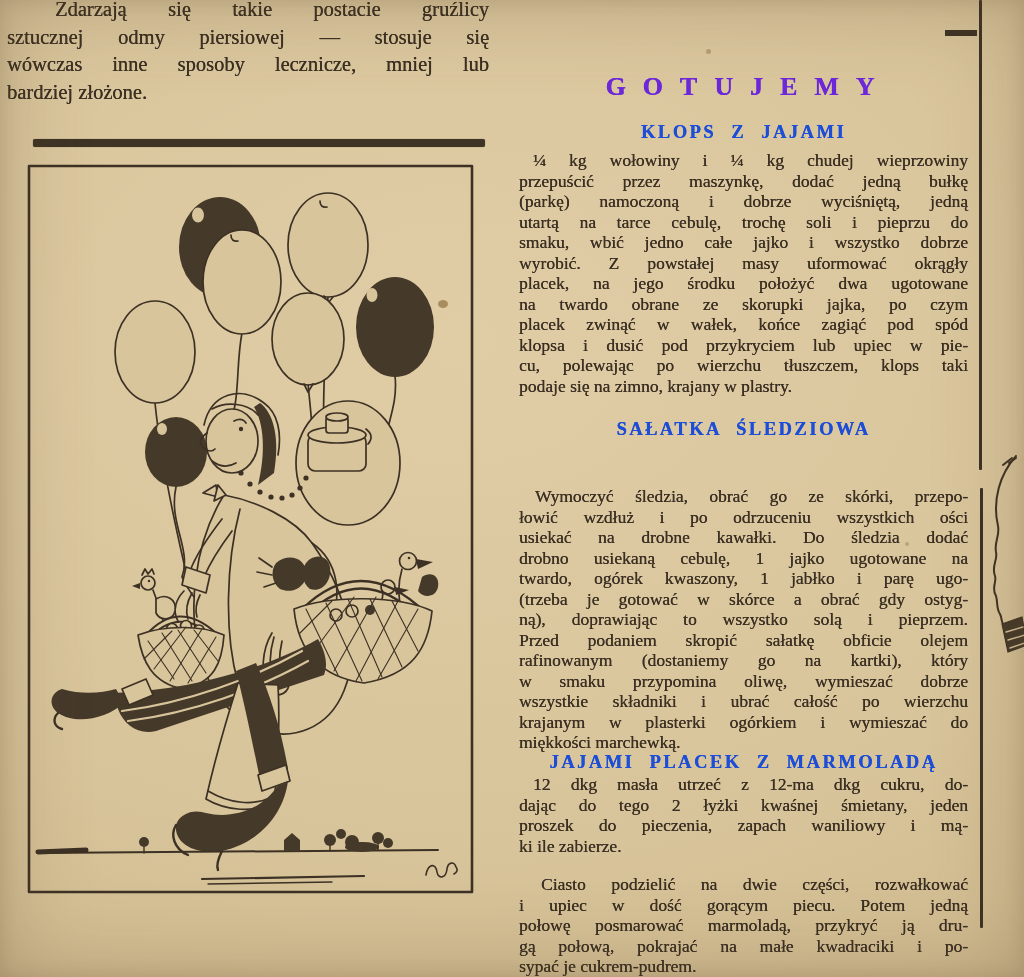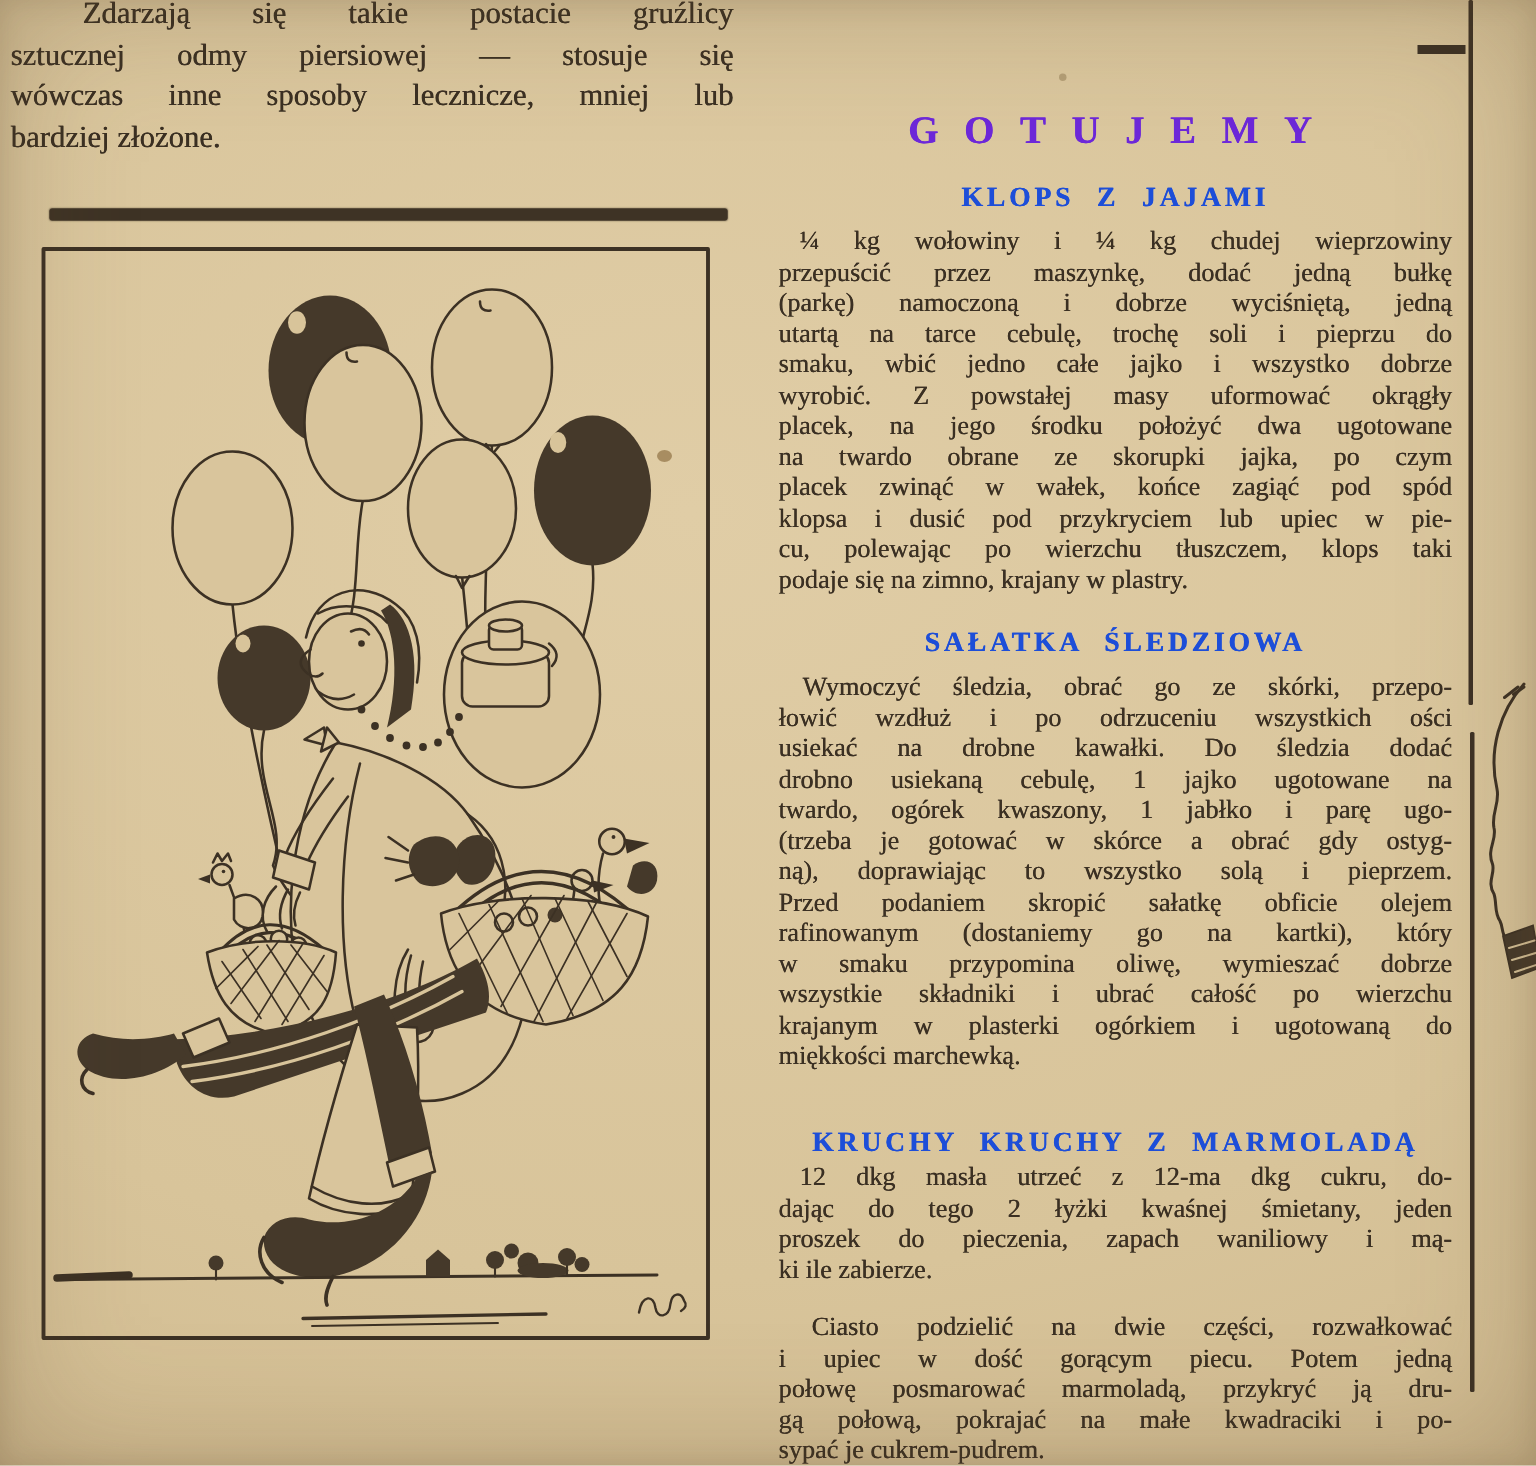--- a/index.html
+++ b/index.html
@@ -244,35 +244,35 @@
       <div class="jline">wyrobić. Z powstałej masy uformować okrągły</div>
       <div class="jline">placek, na jego środku położyć dwa ugotowane</div>
       <div class="jline">na twardo obrane ze skorupki jajka, po czym</div>
       <div class="jline">placek zwinąć w wałek, końce zagiąć pod spód</div>
       <div class="jline">klopsa i dusić pod przykryciem lub upiec w pie-</div>
       <div class="jline">cu, polewając po wierzchu tłuszczem, klops taki</div>
       <div class="jline lastline">podaje się na zimno, krajany w plastry.</div>
     </div>
     <div class="rhead" style="top: 419px;">SAŁATKA ŚLEDZIOWA</div>
     <div class="rpara" style="top: 447px;">
-      <div class="jline" style="text-indent: 16px;">Wymoczyć śledzia, obrać go ze skórki, przepo-</div>
+      <div class="jline" style="text-indent: 16px; margin-top: 39px;">Wymoczyć śledzia, obrać go ze skórki, przepo-</div>
       <div class="jline">łowić wzdłuż i po odrzuceniu wszystkich ości</div>
       <div class="jline">usiekać na drobne kawałki. Do śledzia dodać</div>
       <div class="jline">drobno usiekaną cebulę, 1 jajko ugotowane na</div>
       <div class="jline">twardo, ogórek kwaszony, 1 jabłko i parę ugo-</div>
       <div class="jline">(trzeba je gotować w skórce a obrać gdy ostyg-</div>
       <div class="jline">ną), doprawiając to wszystko solą i pieprzem.</div>
       <div class="jline">Przed podaniem skropić sałatkę obficie olejem</div>
       <div class="jline">rafinowanym (dostaniemy go na kartki), który</div>
       <div class="jline">w smaku przypomina oliwę, wymieszać dobrze</div>
       <div class="jline">wszystkie składniki i ubrać całość po wierzchu</div>
-      <div class="jline">krajanym w plasterki ogórkiem i ugotowaną do</div>
+      <div class="jline">krajanym w plasterki ogórkiem i wymieszać do</div>
       <div class="jline lastline">miękkości marchewką.</div>
     </div>
-    <div class="rhead" style="top: 752px;">KRUCHY KRUCHY Z MARMOLADĄ</div>
+    <div class="rhead" style="top: 752px;">JAJAMI PLACEK Z MARMOLADĄ</div>
     <div class="rpara" style="top: 774px;">
       <div class="jline" style="text-indent: 14px;">12 dkg masła utrzeć z 12-ma dkg cukru, do-</div>
       <div class="jline">dając do tego 2 łyżki kwaśnej śmietany, jeden</div>
       <div class="jline">proszek do pieczenia, zapach waniliowy i mą-</div>
       <div class="jline lastline">ki ile zabierze.</div>
     </div>
     <div class="rpara" style="top: 874px;">
       <div class="jline" style="text-indent: 22px;">Ciasto podzielić na dwie części, rozwałkować</div>
       <div class="jline">i upiec w dość gorącym piecu. Potem jedną</div>
       <div class="jline">połowę posmarować marmoladą, przykryć ją dru-</div>

